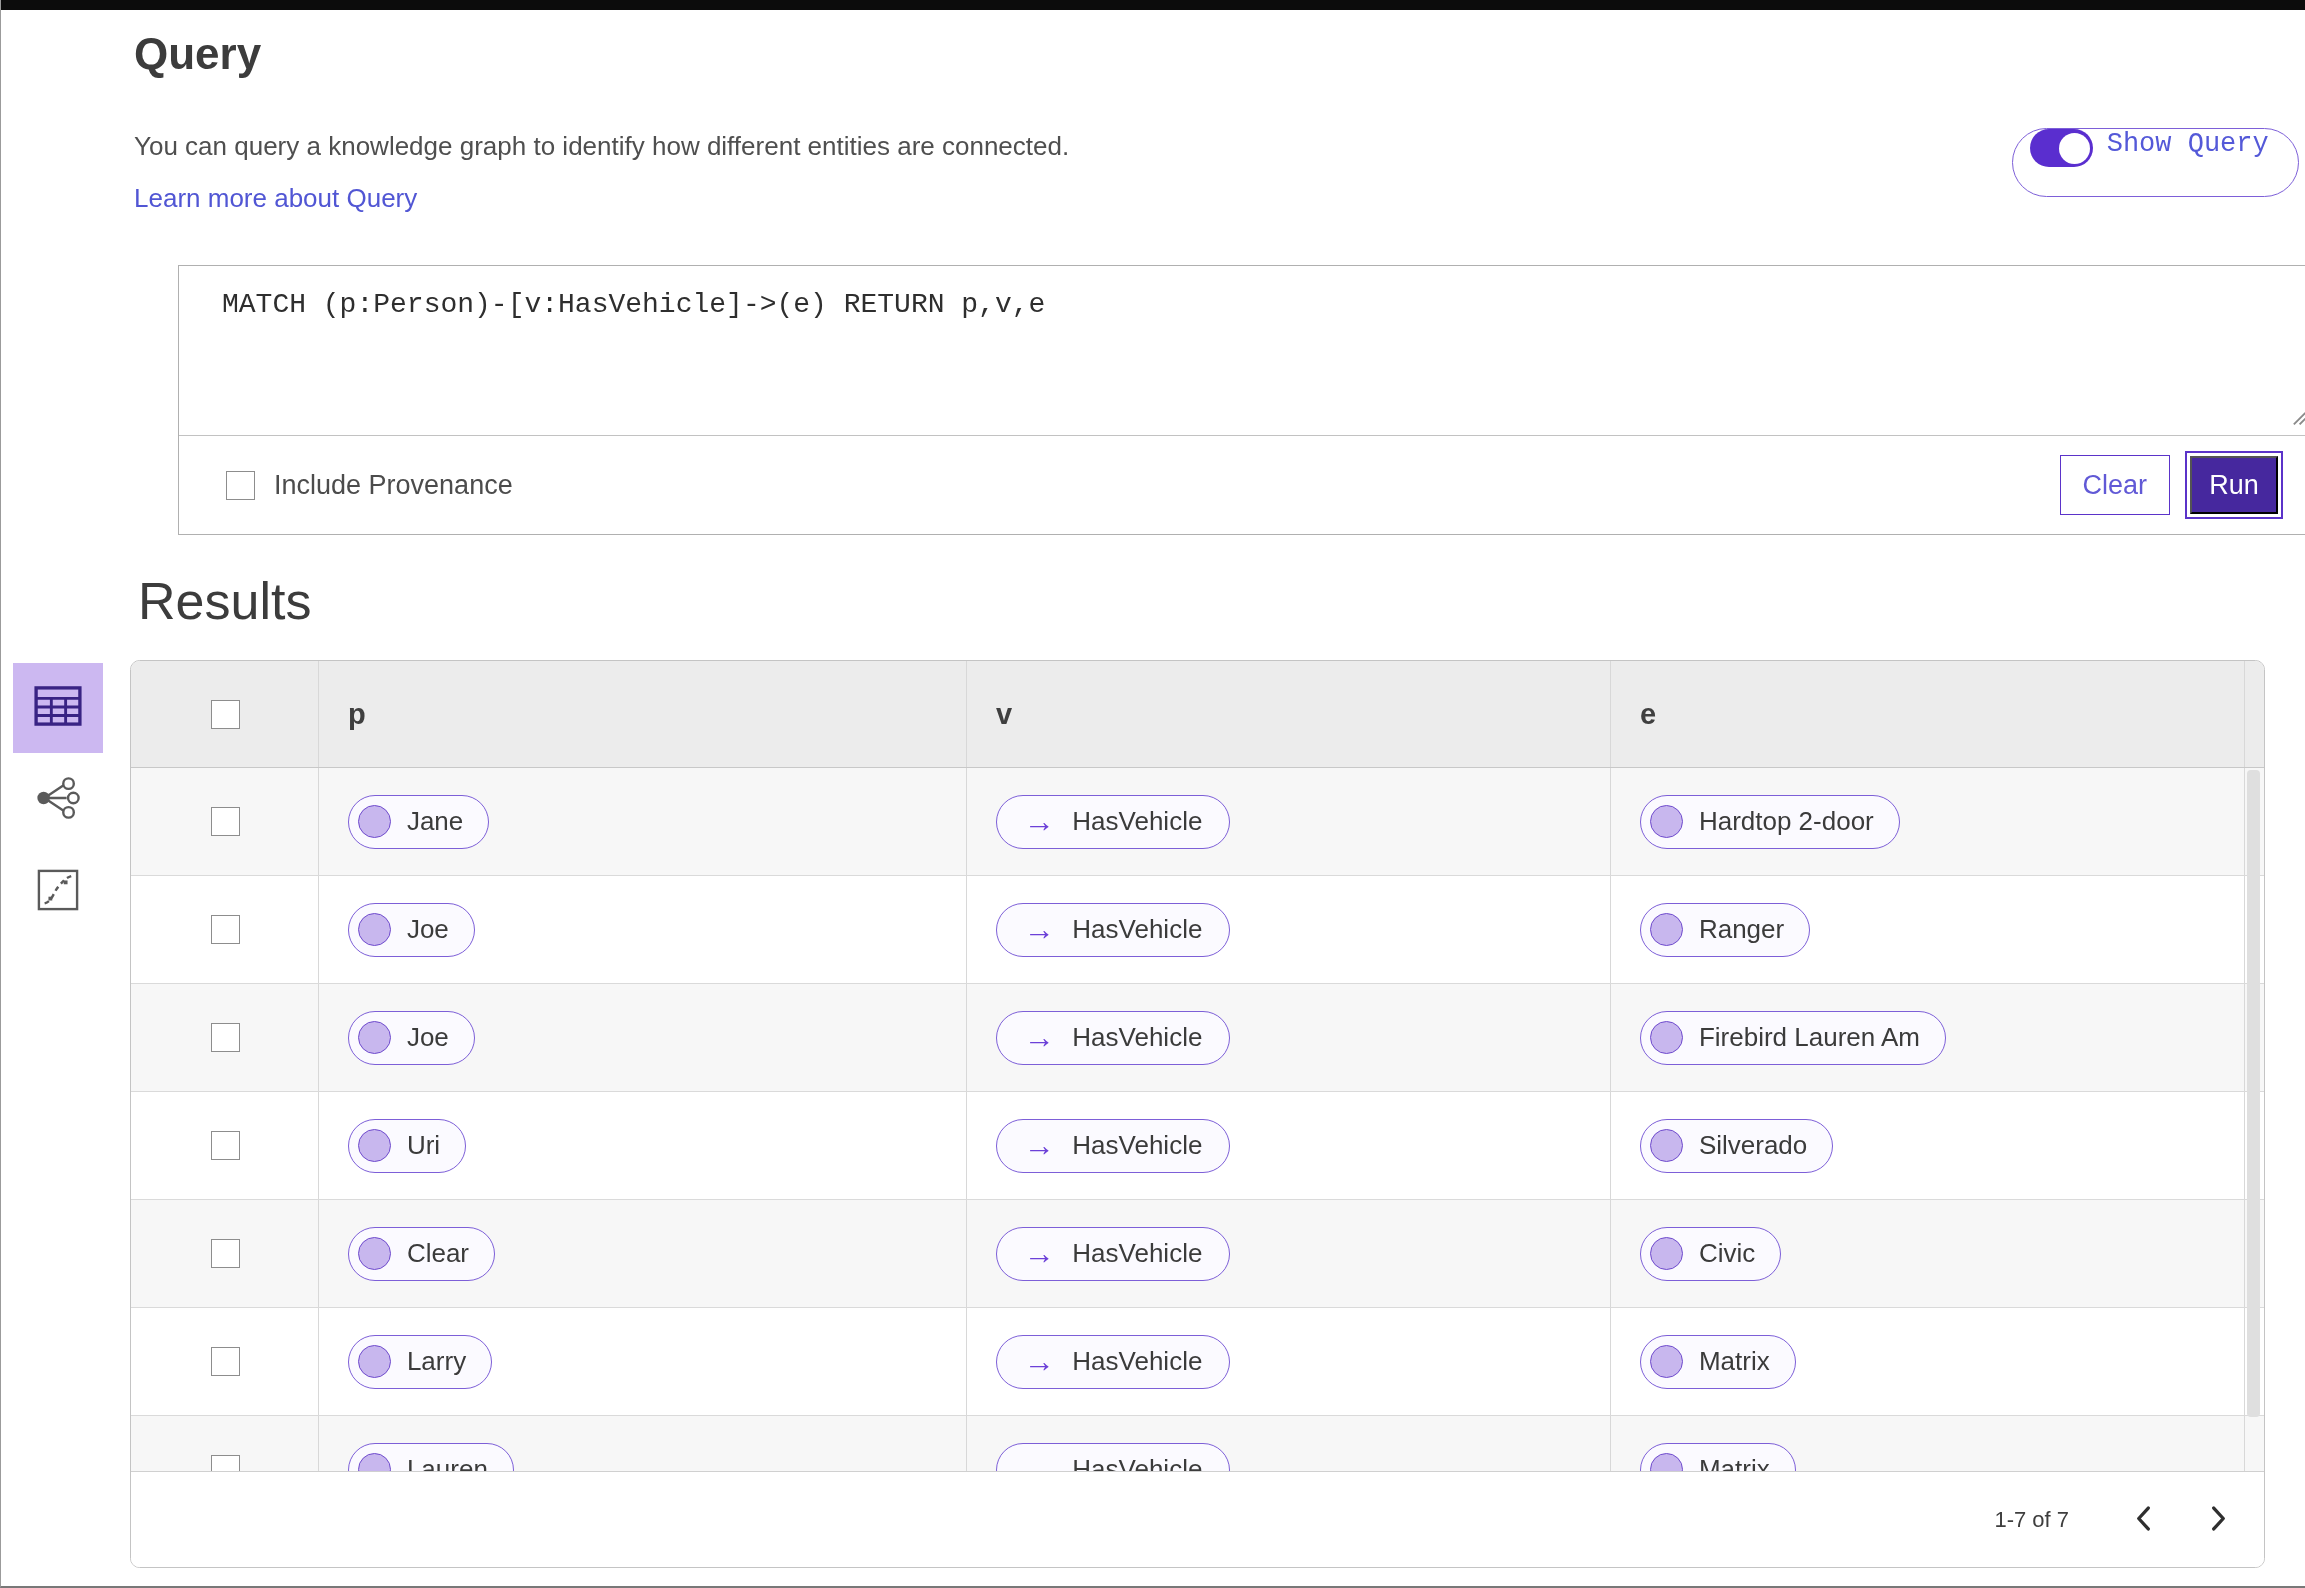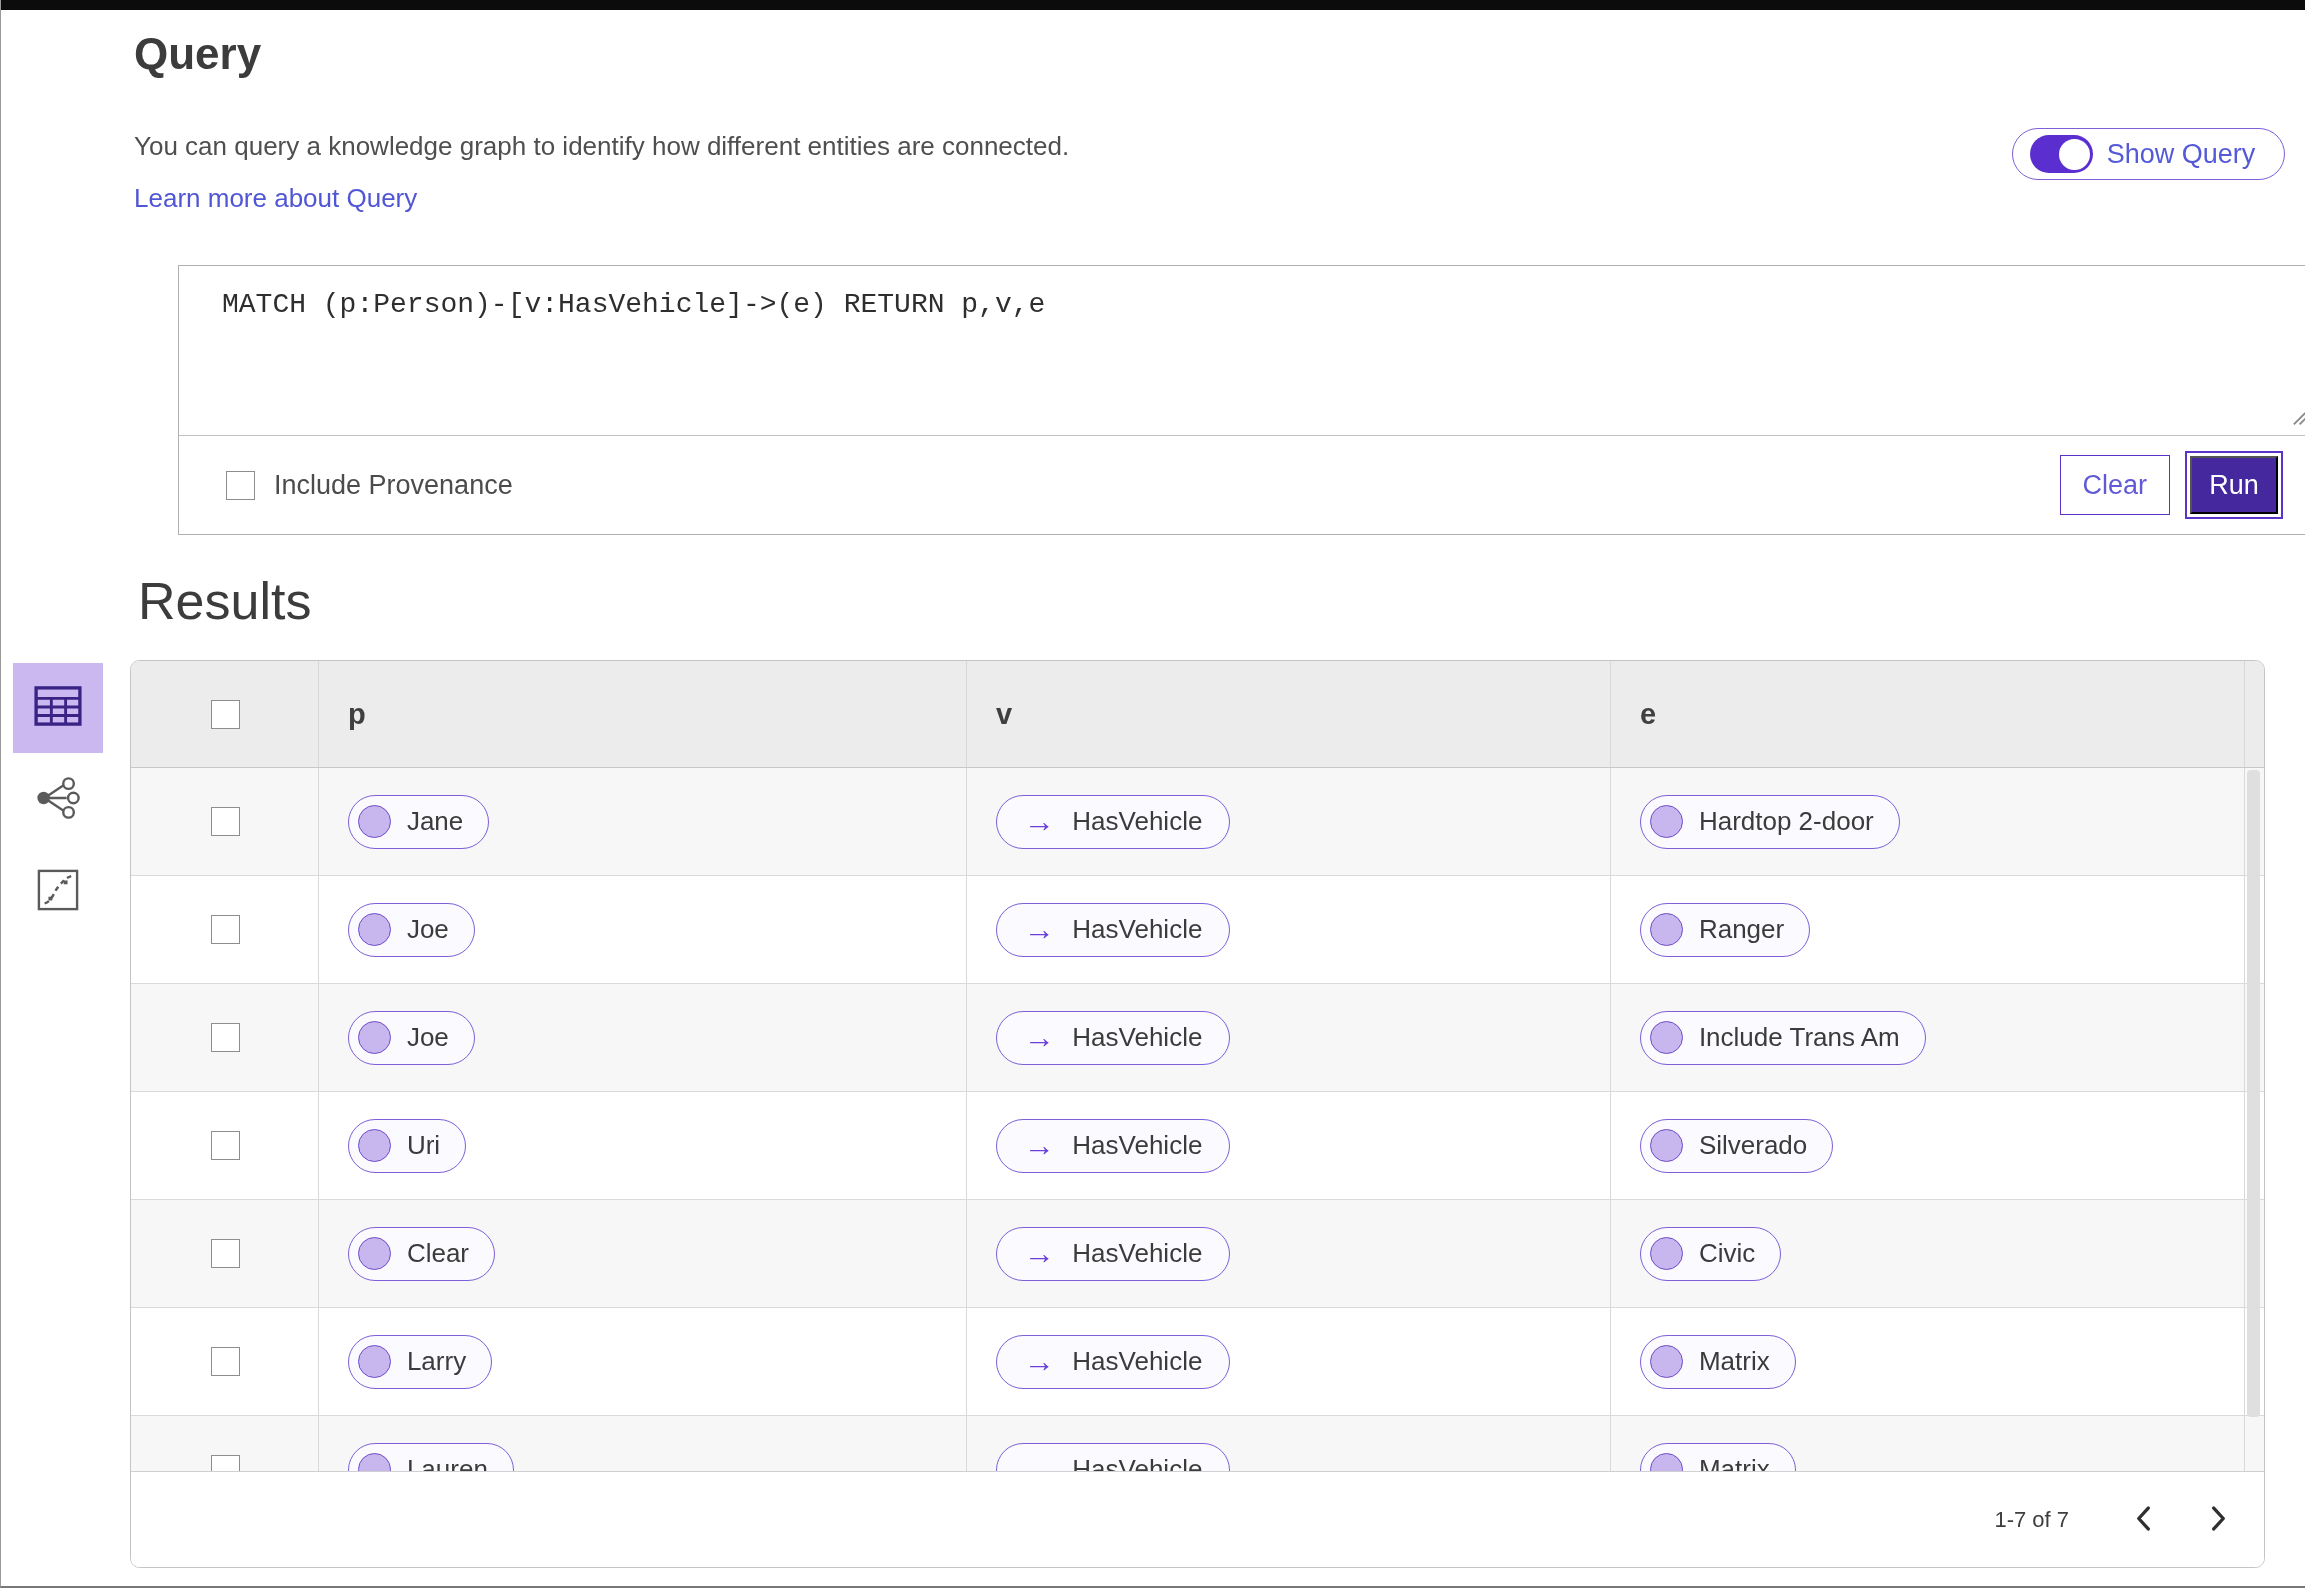--- a/index.html
+++ b/index.html
@@ -12,23 +12,23 @@
   .topbar { position:absolute; left:0; top:0; width:2306px; height:9.6px; background:#0c0c0c; }
   .frame  { position:absolute; inset:0; border-left:1.9px solid #9b9b9b; border-right:1.9px solid #9b9b9b;
             border-bottom:2.9px solid #787878; pointer-events:none; z-index:50; }
 
   
   .page-title   { position:absolute; left:134px; top:29px; margin:0; font-size:44px; font-weight:700; color:#3c3c3c; }
   .description  { position:absolute; left:134px; top:131px; font-size:26px; color:#4f4f4f; }
   .learn-link   { position:absolute; left:134px; top:183px; font-size:26px; color:#5156d4; text-decoration:none; cursor:pointer; }
 
   
-  .show-query { position:absolute; left:2012px; top:128px; height:52px; min-width:254px;
+  .show-query { position:absolute; left:2012px; top:128px; height:69px; min-width:254px;
                 border:1.9px solid #7d5fd8; border-radius:37px; background:#fff;
-                display:flex; align-items:center; gap:13.4px; padding:0 29px 0 17.3px; cursor:pointer; }
+                display:flex; align-items:flex-start; gap:13.4px; padding:0 29px 0 17.3px; cursor:pointer;font-family:Liberation Mono, monospace; }
   .switch { width:63px; height:38px; border-radius:19px; background:#5a2ecf; position:relative; flex:0 0 auto; }
   .switch-knob { position:absolute; right:3.8px; top:3.8px; width:31px; height:31px; border-radius:50%; background:#fff; }
   .show-query-label { font-size:27px; color:#5459d8; white-space:nowrap; }
 
   
   .query-panel { position:absolute; left:130px; top:265px; width:2135px; height:270px;
                  border:1px solid #b0b0b0; background:#fff;margin-left:48px; }
   .code-area { position:relative; height:170px; border-bottom:1px solid #c2c2c2; }
   .code-text { position:absolute; left:43px; top:23px; font-family:"Liberation Mono", monospace;
                font-size:28px; color:#2e2e2e; white-space:pre; }
@@ -233,21 +233,21 @@
     </div>
     <div class="cell c2">
       <span class="pill rel-pill">
         <span class="rel-arrow">→</span>
         <span class="pill-label">HasVehicle</span>
       </span>
     </div>
     <div class="cell c3">
       <span class="pill entity-pill">
         <span class="entity-dot"></span>
-        <span class="pill-label">Include Trans Am</span>
+        <span class="pill-label">Firebird Lauren Am</span>
       </span>
     </div>
     <div class="cell gutter"></div>
   </div>
       <div class="row even">
     <div class="cell c0">
       <span class="checkbox" role="checkbox" aria-checked="false" style="margin-left:-1.9px"></span>
     </div>
     <div class="cell c1">
       <span class="pill entity-pill">

